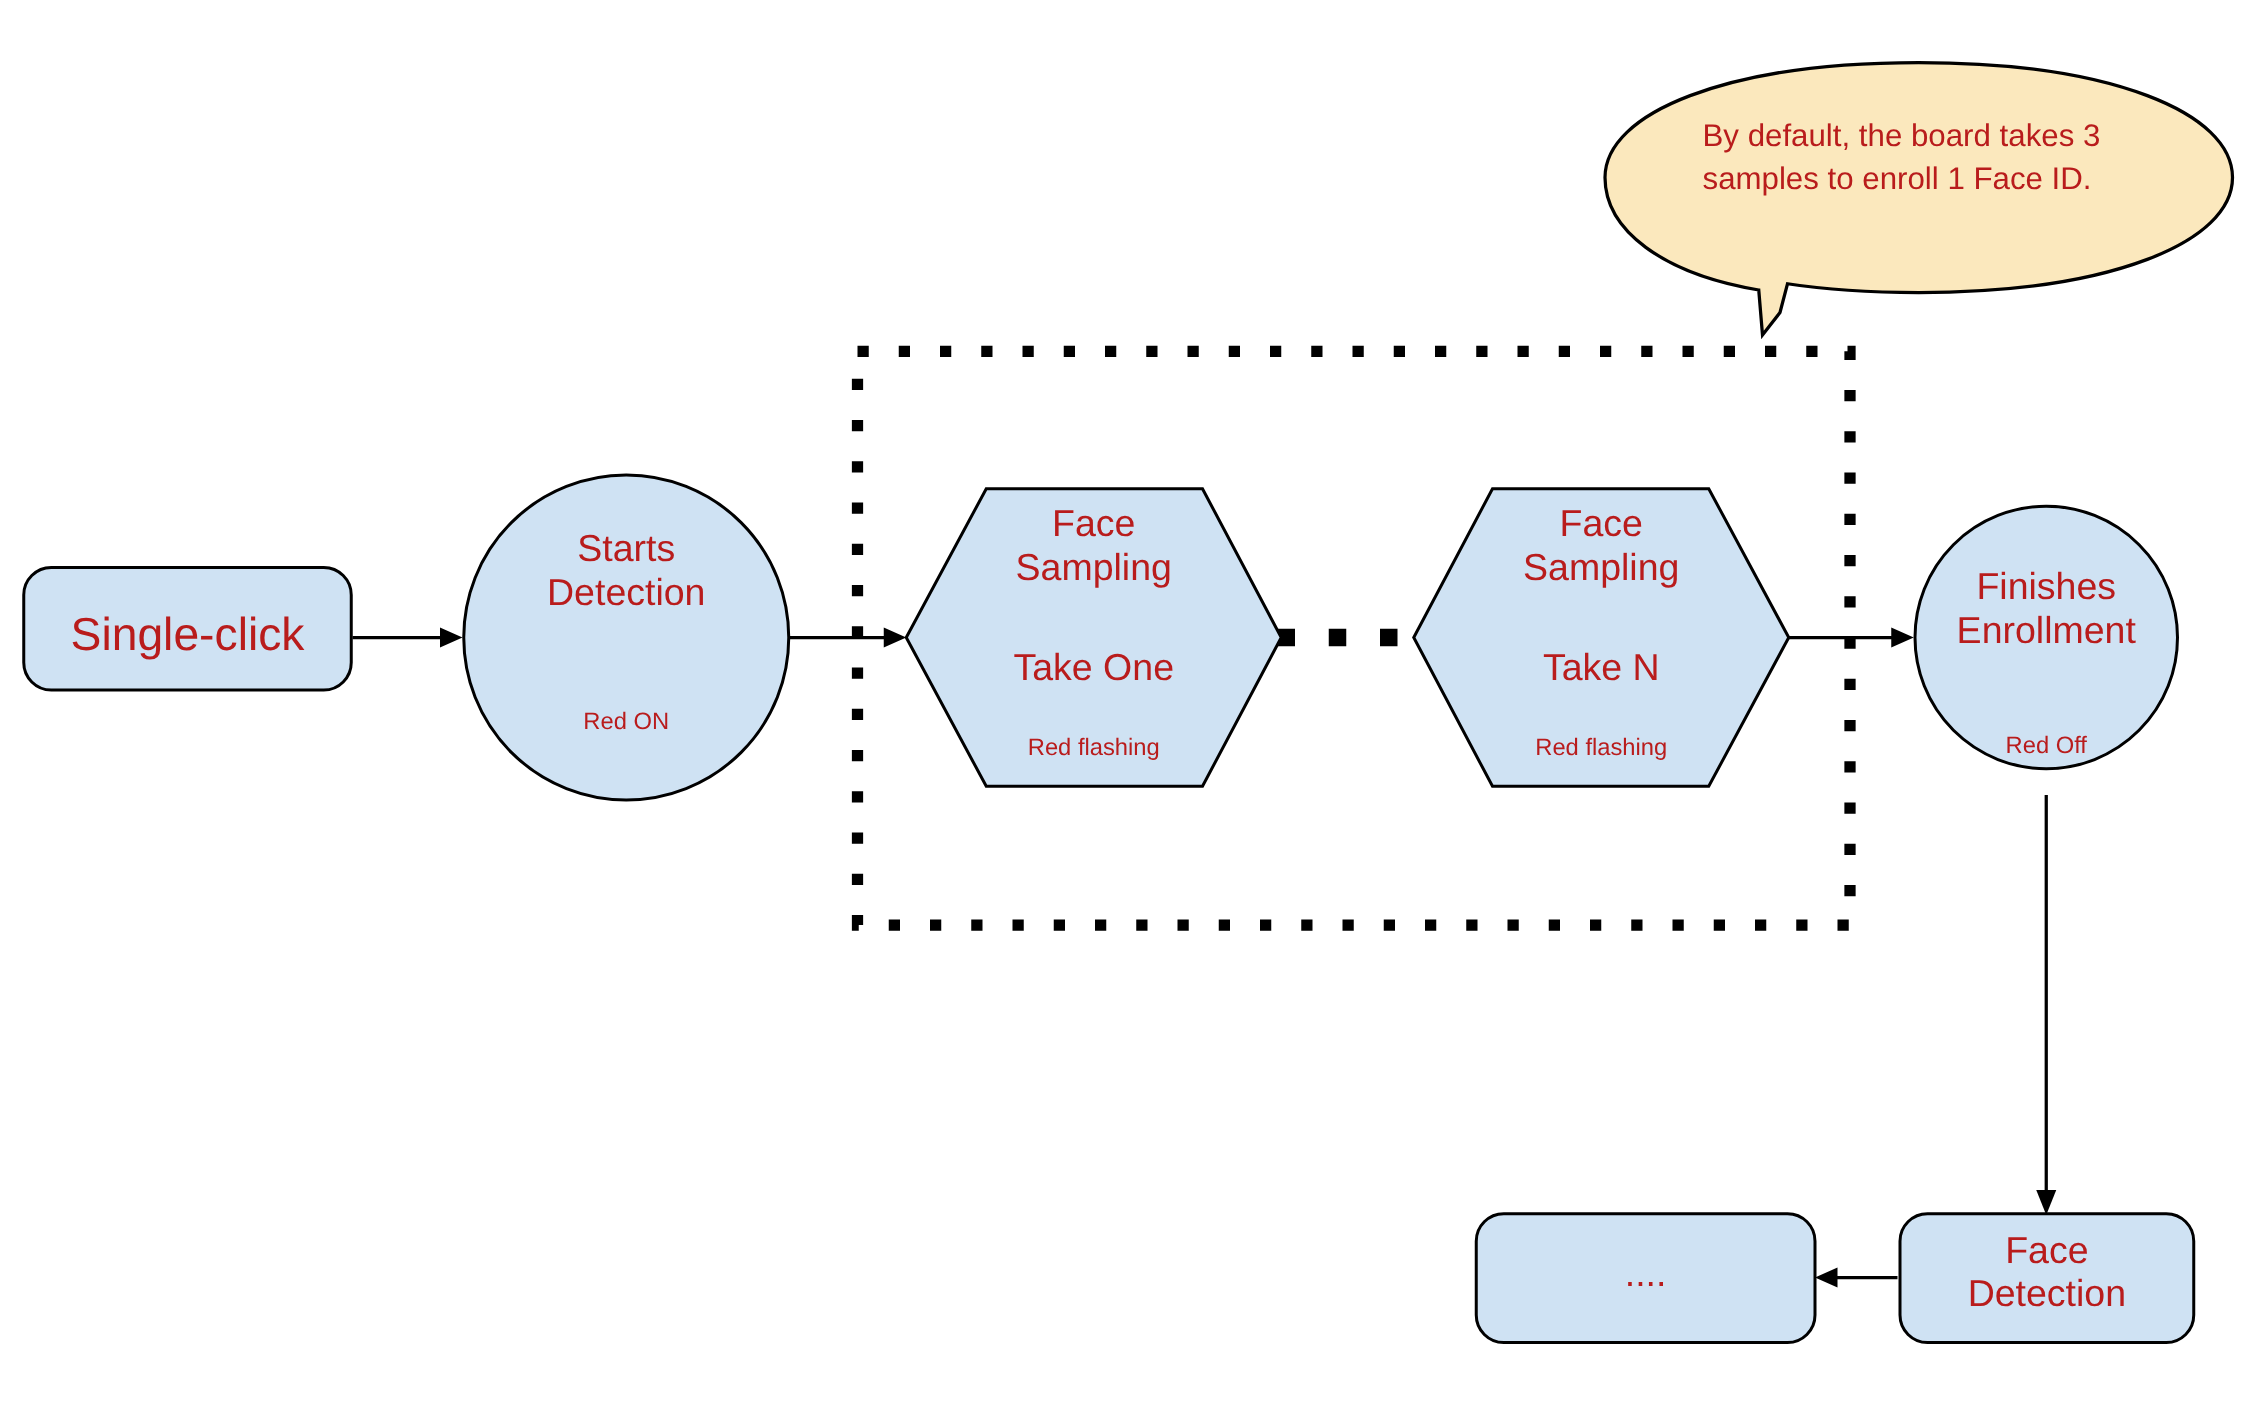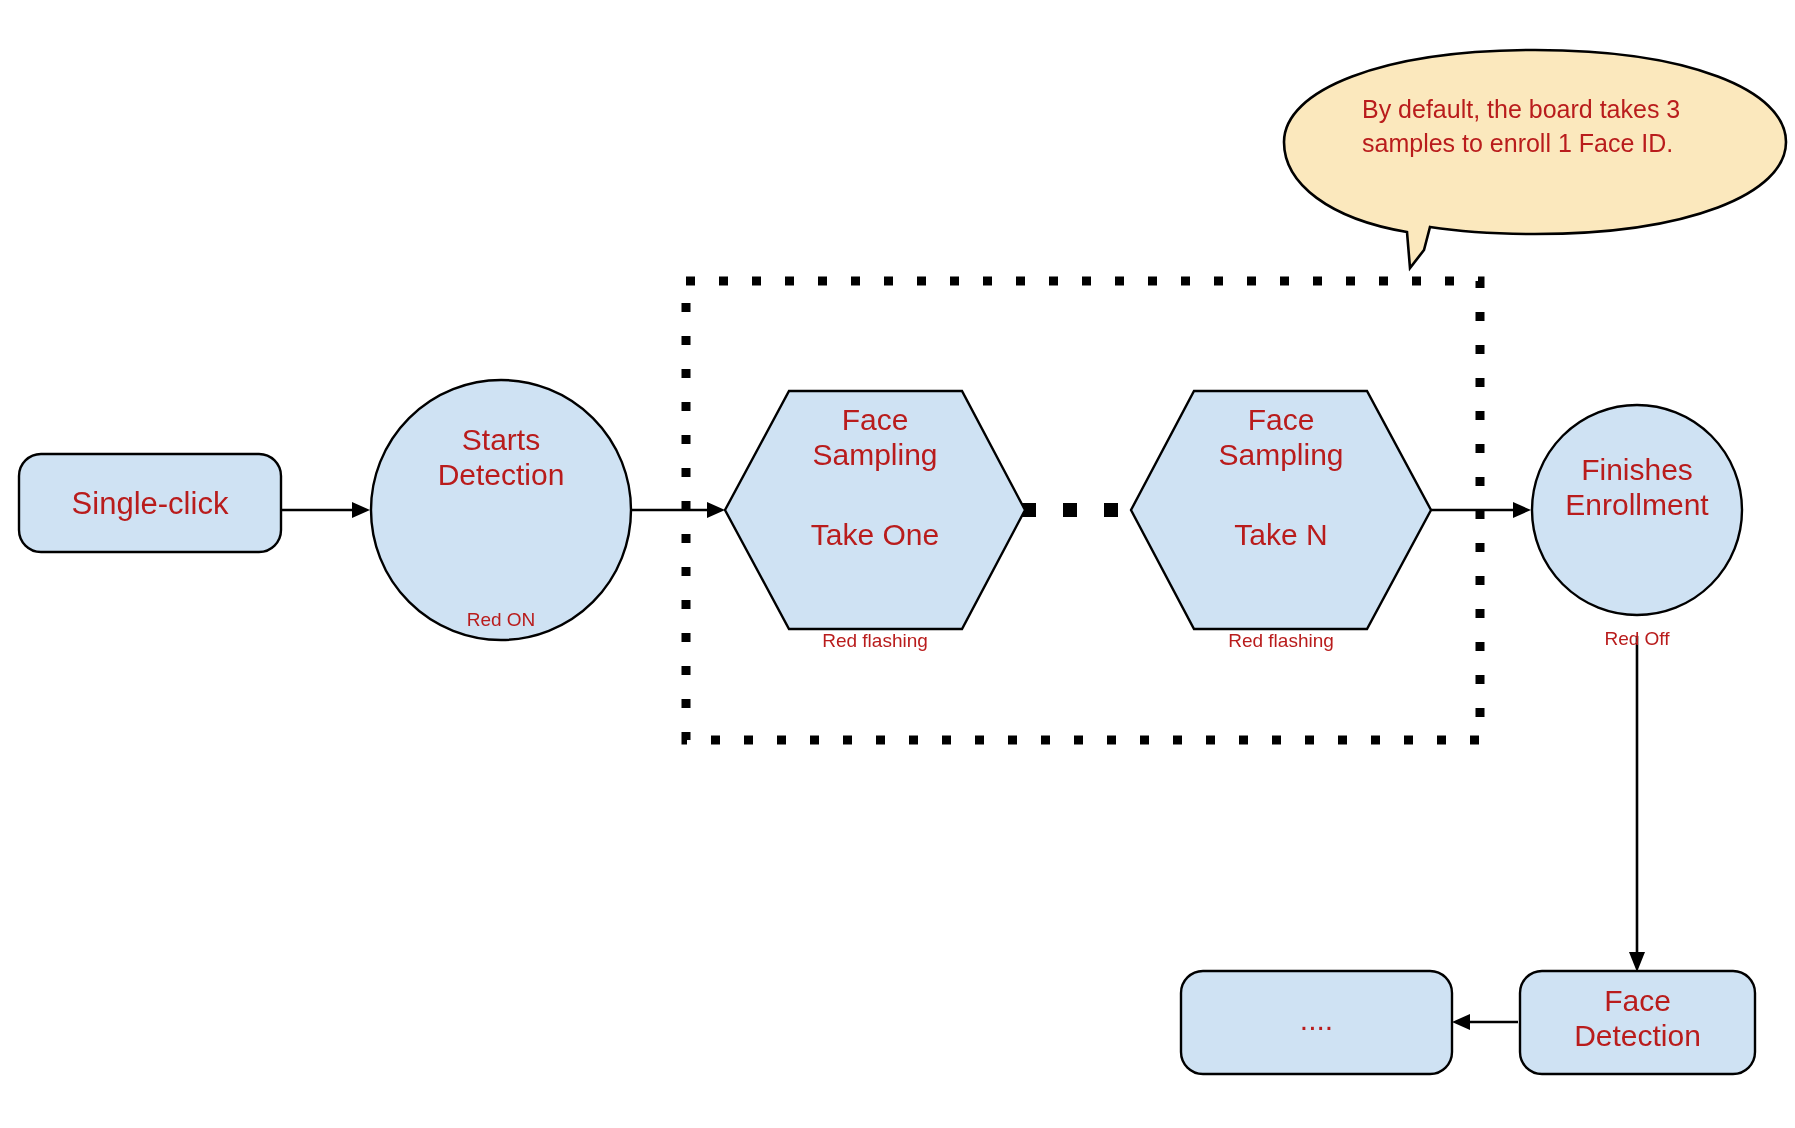--- a/index.html
+++ b/index.html
@@ -28,23 +28,23 @@
   }
   .node-label {
     position: absolute;
     text-align: center;
     color: #b91c1c;
     line-height: 1.18;
     white-space: pre-line;
     pointer-events: none;
     -webkit-font-smoothing: antialiased;
   }
-  .lbl-lg   { font-size: 31px; }
+  .lbl-lg   { font-size: 37px; }
   .lbl-md   { font-size: 30px; }
-  .lbl-sm   { font-size: 19px; margin-top: 42px; }
+  .lbl-sm   { font-size: 19px; }
   .lbl-bubble { font-size: 25px; line-height: 1.35; text-align: left; }
   .shape-fill { fill: #cfe2f3; stroke: #000000; stroke-width: 2.4; }
   .bubble-fill { fill: #fbe8bd; stroke: #000000; stroke-width: 2.6; }
   .edge { stroke: #000000; stroke-width: 2.6; fill: none; }
   .dotline {
     stroke: #000000;
     stroke-width: 9;
     stroke-linecap: butt;
     stroke-dasharray: 9 24;
     fill: none;

